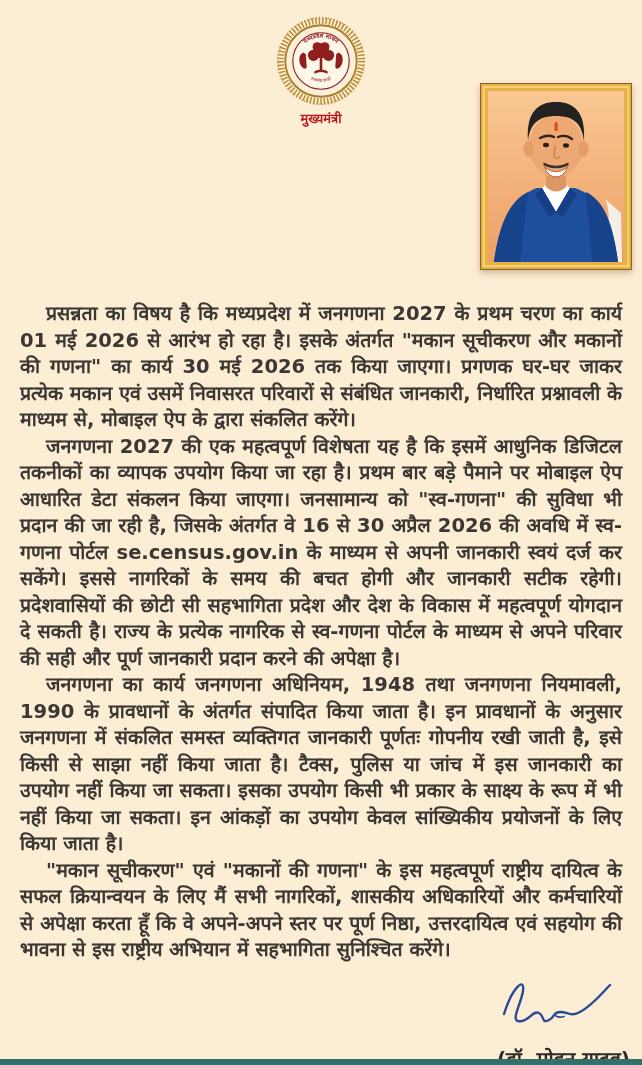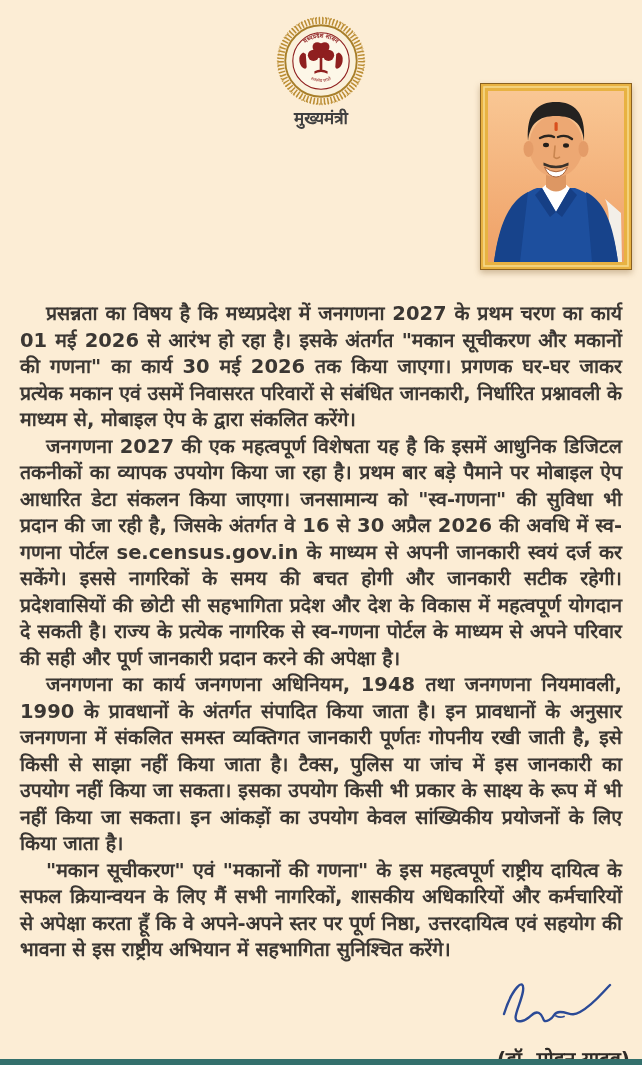--- a/index.html
+++ b/index.html
@@ -23,24 +23,24 @@
   .emblem { line-height: 0; }
   .cm-name {
     margin-top: 2px;
     font-size: 24px;
     line-height: 30px;
     font-weight: bold;
     color: #2f2b27;
     letter-spacing: 0.5px;
   }
   .cm-designation, .state-name {
-    font-size: 17px;
+    font-size: 13px;
     line-height: 21px;
     font-weight: bold;
-    color: #404040;
+    color: #b91c1c;
     text-align: center;
   }
   .letter-title {
     margin: 26px 0 0 0;
     text-align: center;
     font-size: 46px;
     line-height: 56px;
     font-weight: bold;
     color: var(--c-heading, #b01e22);
   }

